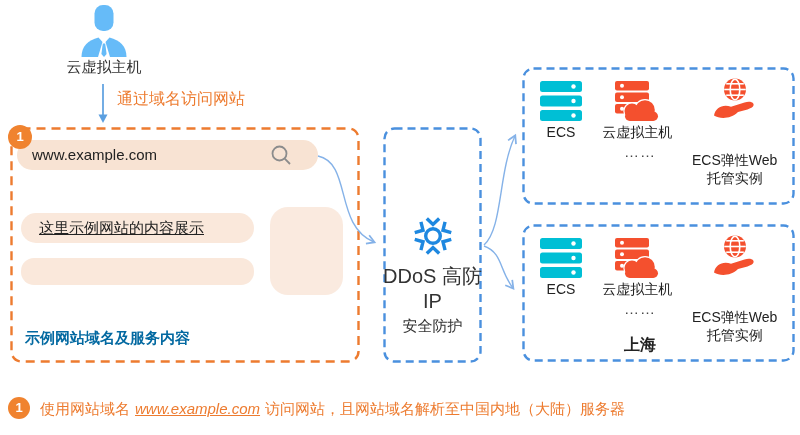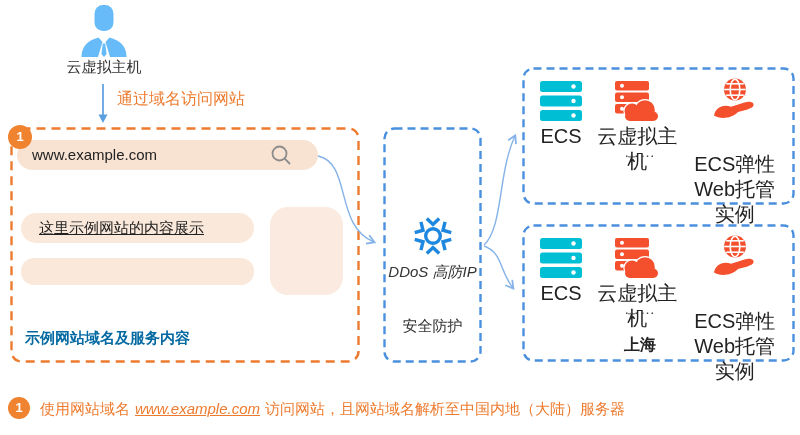--- a/index.html
+++ b/index.html
@@ -25,29 +25,29 @@
   .bar1{top:86px;height:30px;font-size:15px;line-height:30px;padding-left:18px;box-sizing:border-box;color:#222;}
   .bar2{top:131px;height:27px;border-radius:13px;}
   .side-square{position:absolute;left:260px;top:80px;width:73px;height:88px;border-radius:18px;background:#FAEADF;}
   .web-caption{position:absolute;left:15px;top:202px;font-size:15px;color:#0369a1;font-weight:bold;}
   .step-badge{position:absolute;width:24px;height:24px;border-radius:50%;background:#F0832F;
       color:#fff;font-size:13px;font-weight:bold;text-align:center;line-height:24px;z-index:3;}
   .badge-web{left:8px;top:125px;}
   
   .ddos-box{left:383px;top:127px;width:99px;height:236px;}
   .ddos-icon{position:absolute;left:26px;top:84px;}
-  .ddos-title{position:absolute;left:0;top:136px;width:100%;text-align:center;font-size:15px;color:#333;font-style:italic;}
+  .ddos-title{position:absolute;left:0;top:136px;width:100%;text-align:center;font-size:20px;color:#333;}
   .ddos-sub{position:absolute;left:0;top:190px;width:100%;text-align:center;font-size:15px;color:#333;}
   
   .region-box{left:522px;width:273px;height:138px;}
   .services-row{position:absolute;left:0;top:12px;width:100%;display:flex;
       justify-content:space-between;padding:0 12px;box-sizing:border-box;}
   .svc{display:flex;flex-direction:column;align-items:center;}
   .svc-icon{height:42px;display:flex;align-items:flex-end;justify-content:center;}
-  .svc-label{margin-top:3px;font-size:20px;line-height:1.25;text-align:center;color:#222;}
+  .svc-label{margin-top:3px;font-size:14px;line-height:1.25;text-align:center;color:#222;}
   .svc-1{width:58px;}.svc-2{width:106px;}.svc-3{width:104px;gap:28px;}
   .dots{position:absolute;left:0;top:76px;width:236px;text-align:center;font-size:15px;
         letter-spacing:1px;color:#444;}
   .region-name{position:absolute;left:0;top:111px;width:236px;text-align:center;
         font-size:16px;font-weight:bold;color:#222;}
   
   .badge-foot{left:8px;top:397px;width:22px;height:22px;line-height:22px;font-size:13px;}
   .footnote{left:40px;top:400px;font-size:15px;color:#ED7B2F;white-space:nowrap;}
   .footnote .domain{font-style:italic;text-decoration:underline;margin:0 5px;}
   

